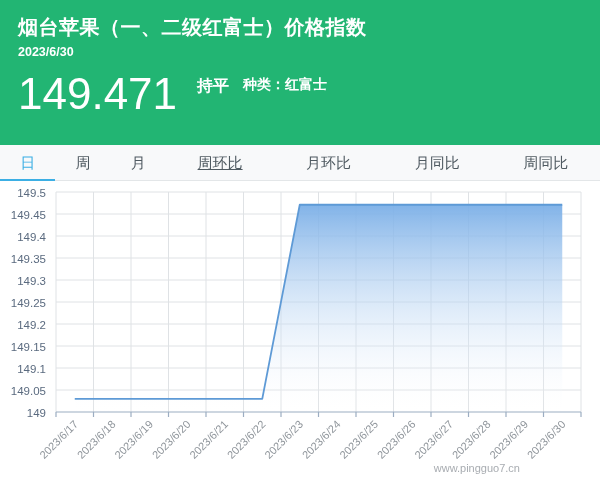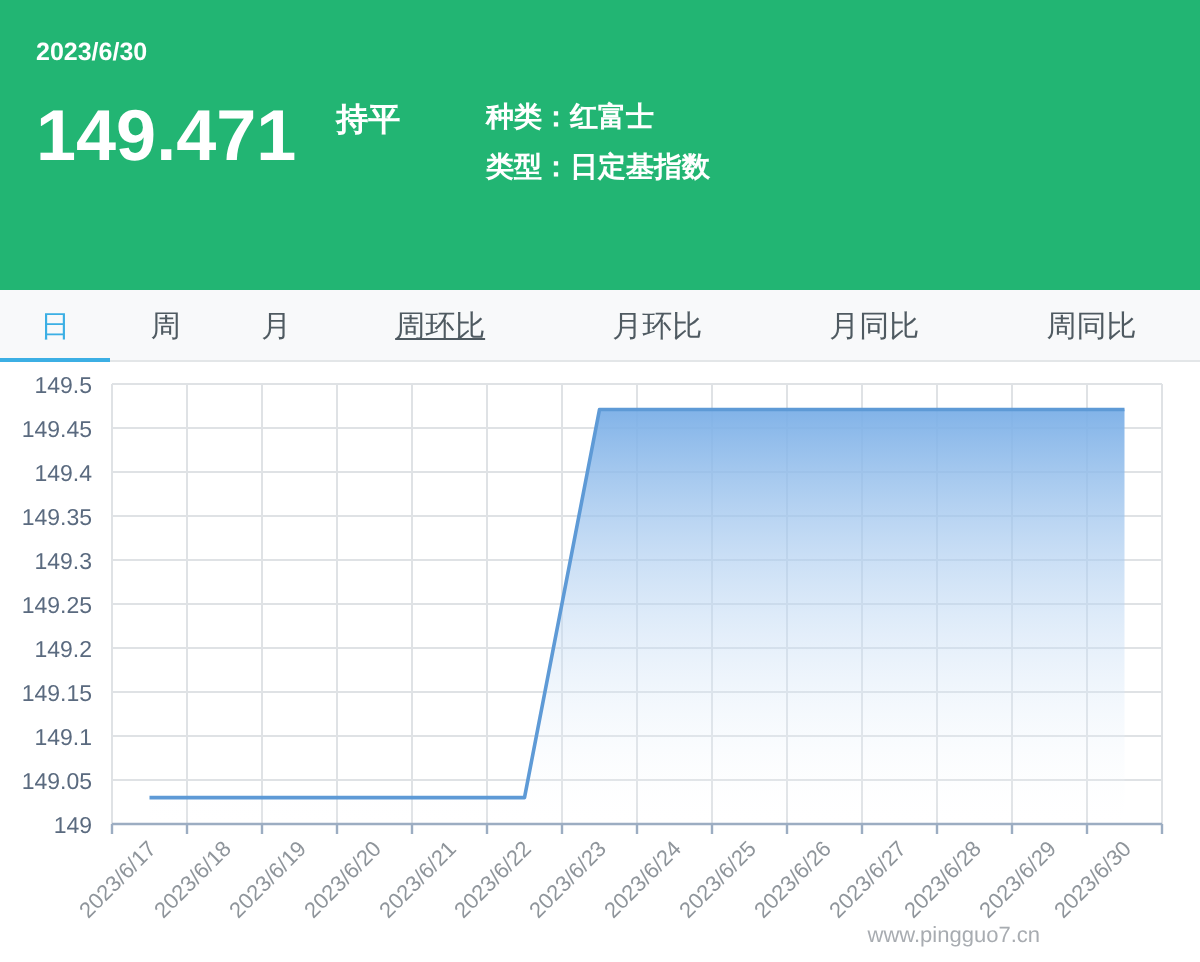--- a/index.html
+++ b/index.html
@@ -9,21 +9,21 @@
   }
   
   .header{
     position:absolute;left:0;top:0;width:600px;height:145px;
     background:var(--green,#22b573);color:#fff;box-sizing:border-box;
     padding:14px 0 0 18px;
   }
   .title{font-size:20px;font-weight:700;letter-spacing:0.5px;line-height:26px;}
   .date{font-size:12.5px;font-weight:600;margin-top:5px;}
   .index-row{position:relative;margin-top:11px;height:60px;}
-  .index-value{font-size:36px;font-weight:700;line-height:48px;display:inline-block;}
+  .index-value{font-size:44px;font-weight:400;line-height:48px;display:inline-block;}
   .trend{display:inline-block;vertical-align:top;font-size:16px;font-weight:700;margin:6px 0 0 20px;}
   .meta{position:absolute;left:225px;top:2px;font-size:14px;font-weight:700;line-height:25px;}
   
   .tabbar{
     position:absolute;left:0;top:145px;width:600px;height:36px;
     background:#f8f9fa;border-bottom:1px solid #e3e6e8;box-sizing:border-box;
     display:flex;
   }
   .tab{
     position:relative;flex-basis:0;display:flex;align-items:center;justify-content:center;
@@ -40,26 +40,26 @@
   .watermark{
     position:absolute;top:281px;right:4px;font-size:11px;color:#a8acb1;text-align:center;
   }
 </style>
 </head>
 <body>
 
 <div class="page">
 
   <div class="header">
+    <div class="title">烟台苹果（一、二级红富士）价格指数</div>
     <div class="date">2023/6/30</div>
     <div class="index-row">
       <span class="index-value">149.471</span><span class="trend">持平</span>
       <div class="meta">
         <div>种类：红富士</div>
-        <div>类型：日定基指数</div>
       </div>
     </div>
   </div>
 
   <div class="tabbar" id="tabbar">
       <div class="tab active" style="flex-grow: 56;">日</div>
       <div class="tab" style="flex-grow: 56;">周</div>
       <div class="tab" style="flex-grow: 56;">月</div>
       <div class="tab" style="flex-grow: 110; text-decoration: underline;">周环比</div>
       <div class="tab" style="flex-grow: 110;">月环比</div>

